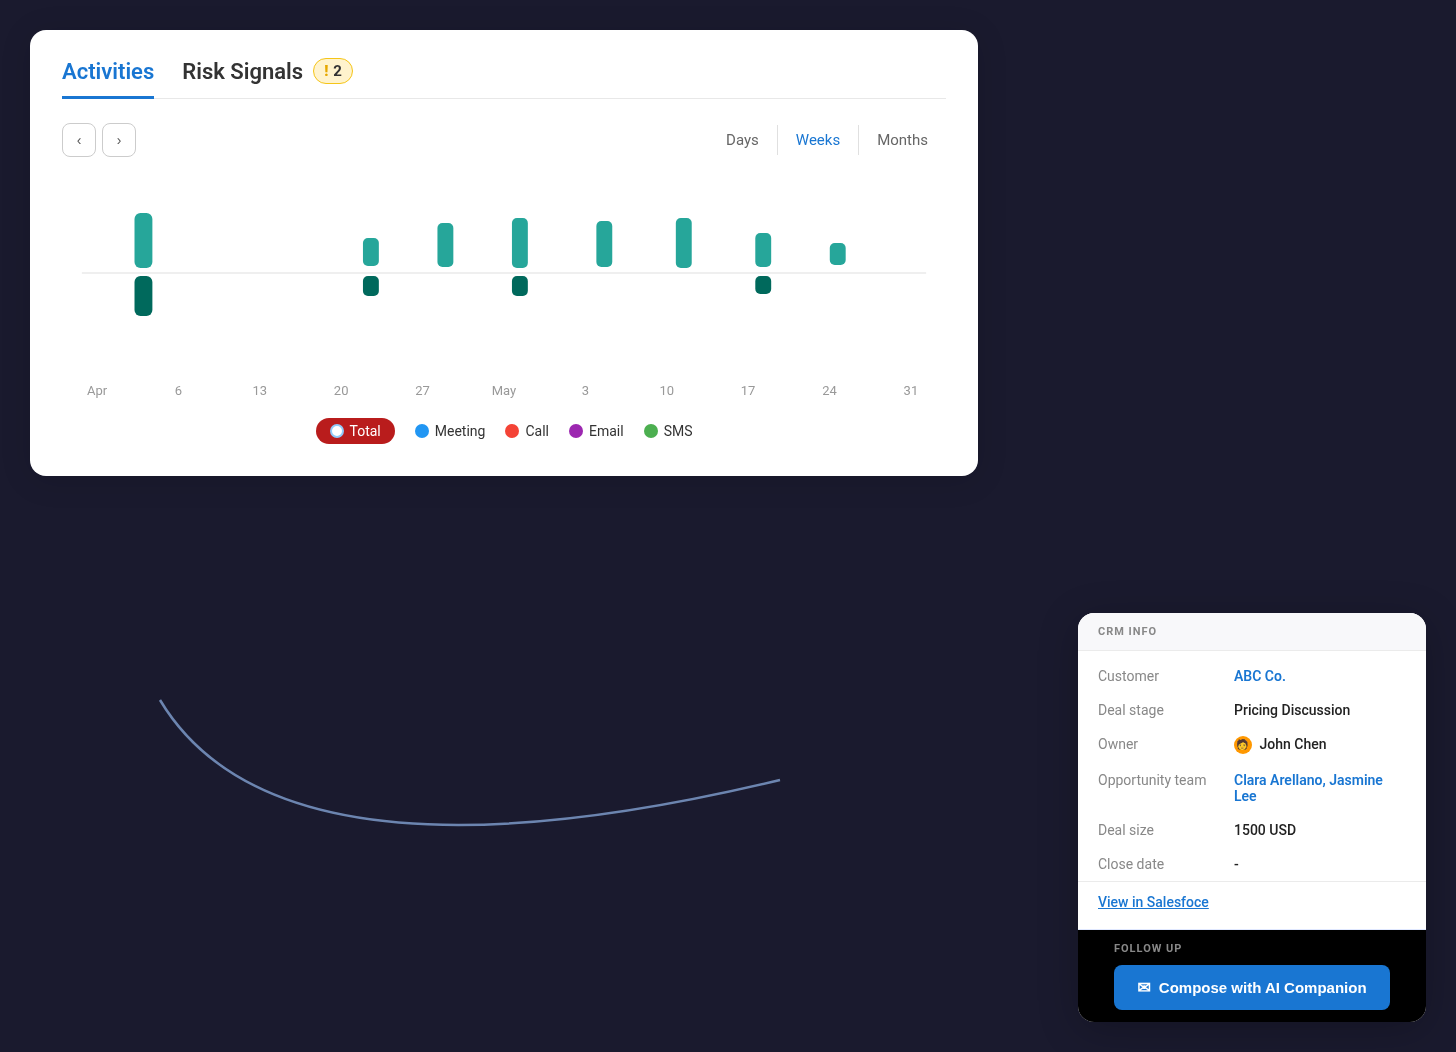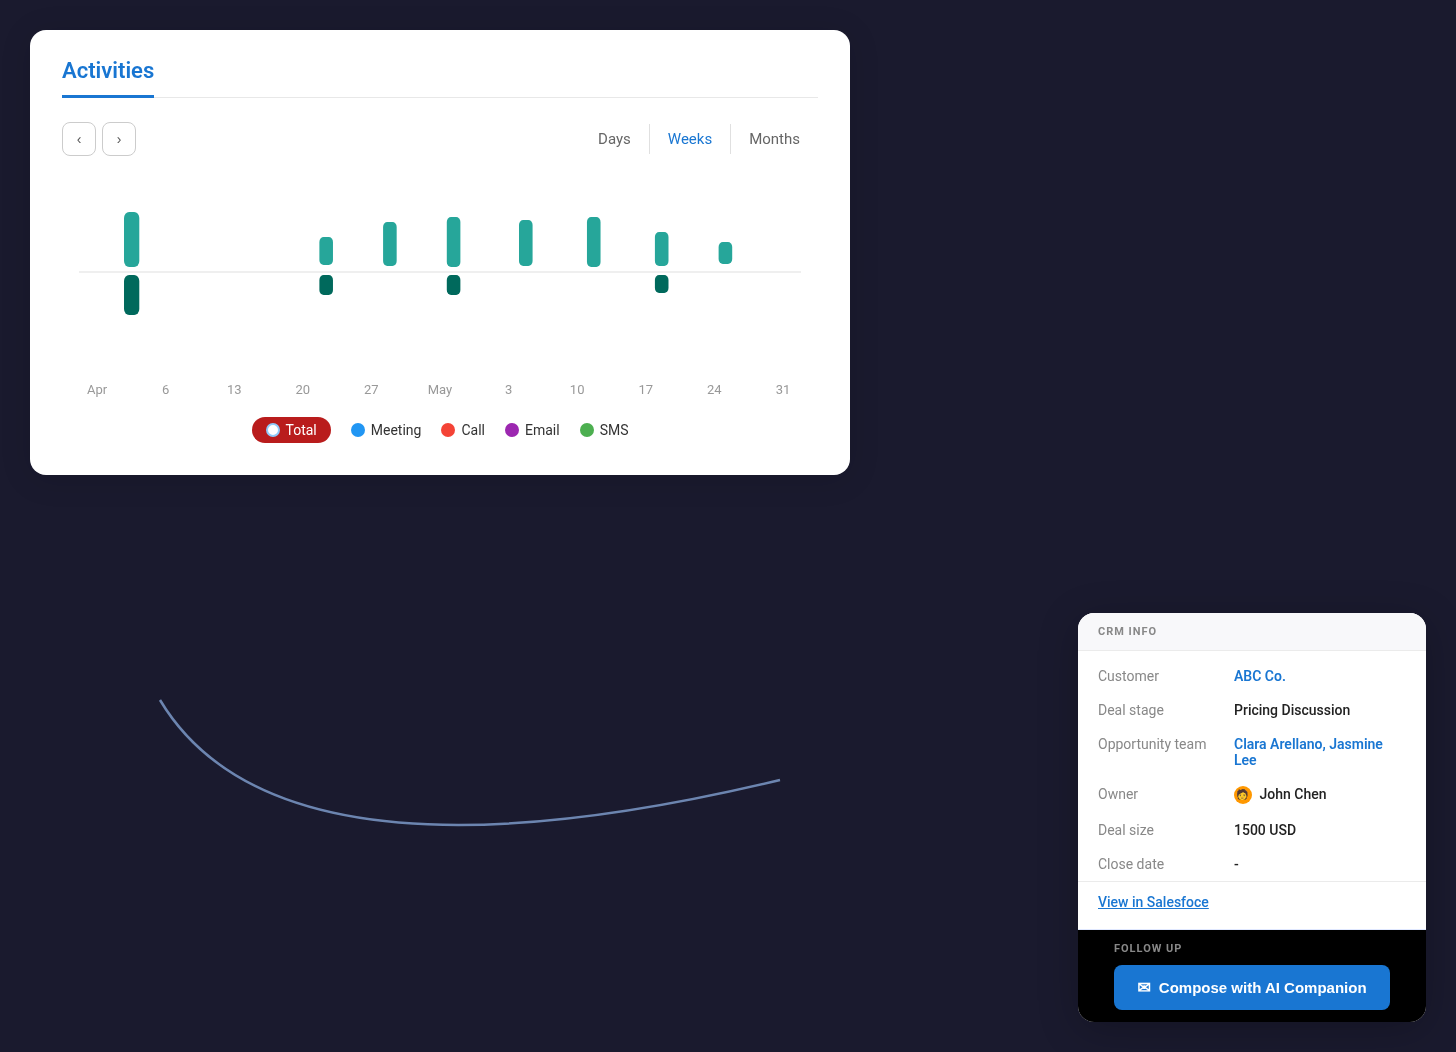--- a/index.html
+++ b/index.html
@@ -19,21 +19,21 @@
       display: flex;
       align-items: center;
       justify-content: center;
     }
 
     
     .activities-card {
       position: absolute;
       top: 30px;
       left: 30px;
-      width: 820px;
+      width: 948px;
       background: #ffffff;
       border-radius: 16px;
       padding: 28px 32px 32px;
       box-shadow: 0 4px 32px rgba(0,0,0,0.12);
     }
 
     
     .tabs {
       display: flex;
       align-items: center;
@@ -329,20 +329,27 @@
 <div class="page-container">
 
   <svg class="connector-svg" viewBox="0 0 1456 1052">
     <path d="M 160 700 Q 280 900 780 780" fill="none" stroke="#90b4e8" stroke-width="2.5" stroke-dasharray="none" opacity="0.7"></path>
   </svg>
 
   <div class="activities-card">
 
     <div class="tabs">
       <div class="tab active">Activities</div>
+      <div class="tab inactive" style="display:flex;align-items:center;gap:10px;">
+        <span>Risk Signals</span>
+        <span class="risk-badge">
+          <span class="exclaim">!</span>
+          <span>2</span>
+        </span>
+      </div>
     </div>
 
     <div class="controls-row">
       <div class="nav-buttons">
         <button class="nav-btn">‹</button>
         <button class="nav-btn">›</button>
       </div>
       <div class="view-toggles">
         <span class="view-toggle">Days</span>
         <span class="view-toggle active">Weeks</span>
@@ -426,30 +433,30 @@
         <span class="crm-label">Customer</span>
         <span class="crm-value link">ABC Co.</span>
       </div>
 
       <div class="crm-row">
         <span class="crm-label">Deal stage</span>
         <span class="crm-value">Pricing Discussion</span>
       </div>
 
       <div class="crm-row">
-        <span class="crm-label">Opportunity team</span>
-        <span class="crm-value link">Clara Arellano, Jasmine Lee</span>
-      </div>
-
-      <div class="crm-row">
         <span class="crm-label">Owner</span>
         <span class="crm-value">
           <span class="owner-avatar">🧑</span>
           <span>John Chen</span>
         </span>
+      </div>
+
+      <div class="crm-row">
+        <span class="crm-label">Opportunity team</span>
+        <span class="crm-value link">Clara Arellano, Jasmine Lee</span>
       </div>
 
       <div class="crm-row">
         <span class="crm-label">Deal size</span>
         <span class="crm-value">1500 USD</span>
       </div>
 
       <div class="crm-row">
         <span class="crm-label">Close date</span>
         <span class="crm-value">-</span>

